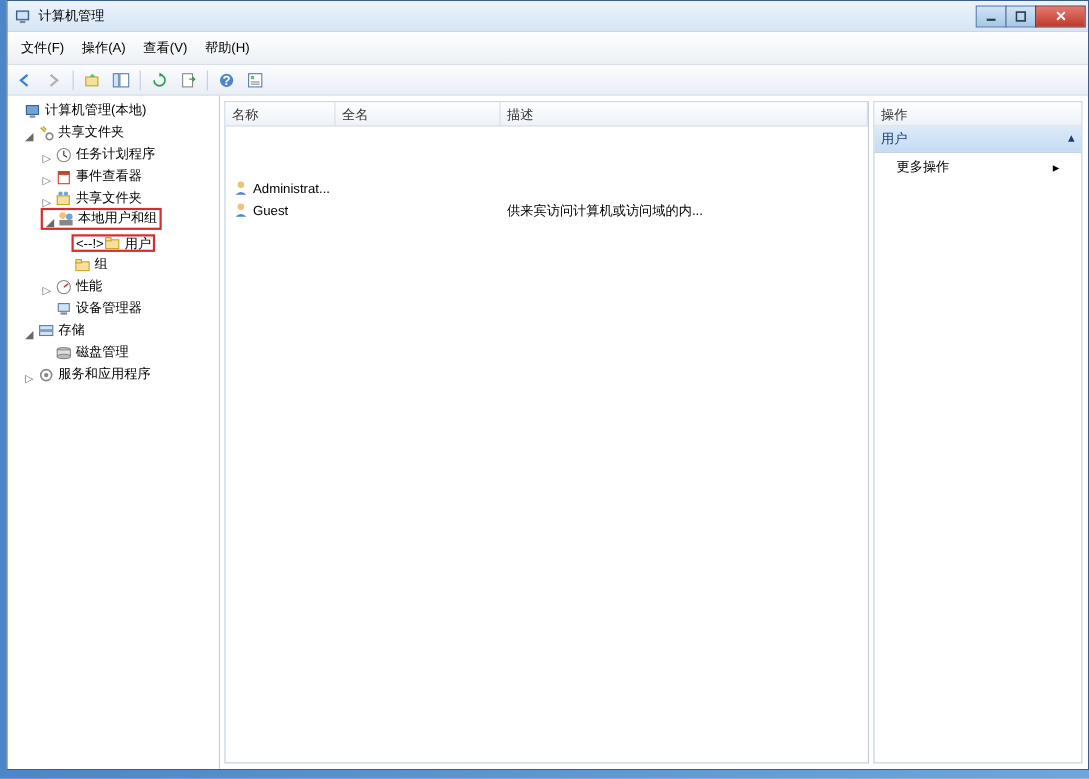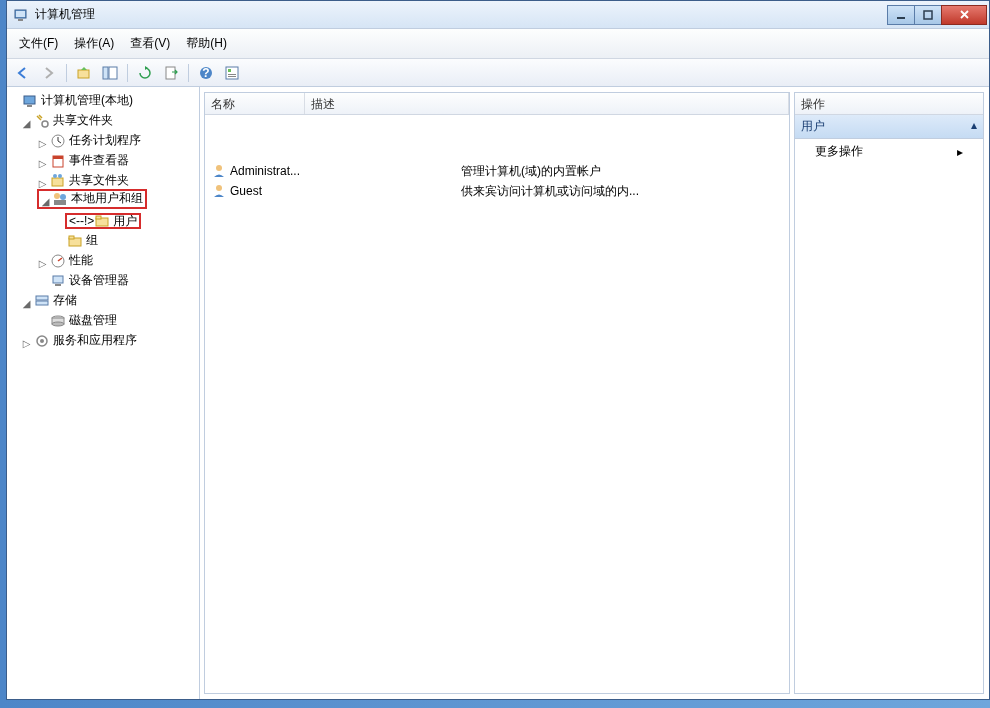--- a/index.html
+++ b/index.html
@@ -262,35 +262,35 @@
               <circle cx="8" cy="8" r="2" fill="#888"></circle>
             </svg>
           </span>
         <span class="tree-label">服务和应用程序</span>
       </div>
     </div>
 
     <div class="list-panel">
       <div class="list-header">
         <div class="col-head" style="width:100px">名称</div>
+        <div class="col-head" style="width:150px">全名</div>
         <div class="col-head" style="flex:1">描述</div>
       </div>
       <div class="list-body">
         <div class="list-row">
           <div class="list-cell" style="width:100px">
             <span class="user-icon">
                 <svg viewBox="0 0 16 16">
                   <circle cx="8" cy="5" r="3" fill="#f0c27b"></circle>
                   <path d="M3 14 Q8 9 13 14" fill="#4d86c8"></path>
                 </svg>
               </span>
             <span>Administrat...</span>
           </div>
           <div class="list-cell" style="width:150px"></div>
-          <div class="list-cell" style="flex:1">管理计算机(域)的内置帐户</div>
         </div>
         <div class="list-row">
           <div class="list-cell" style="width:100px">
             <span class="user-icon">
                 <svg viewBox="0 0 16 16">
                   <circle cx="8" cy="5" r="3" fill="#f0c27b"></circle>
                   <path d="M3 14 Q8 9 13 14" fill="#4d86c8"></path>
                 </svg>
               </span>
             <span>Guest</span>

